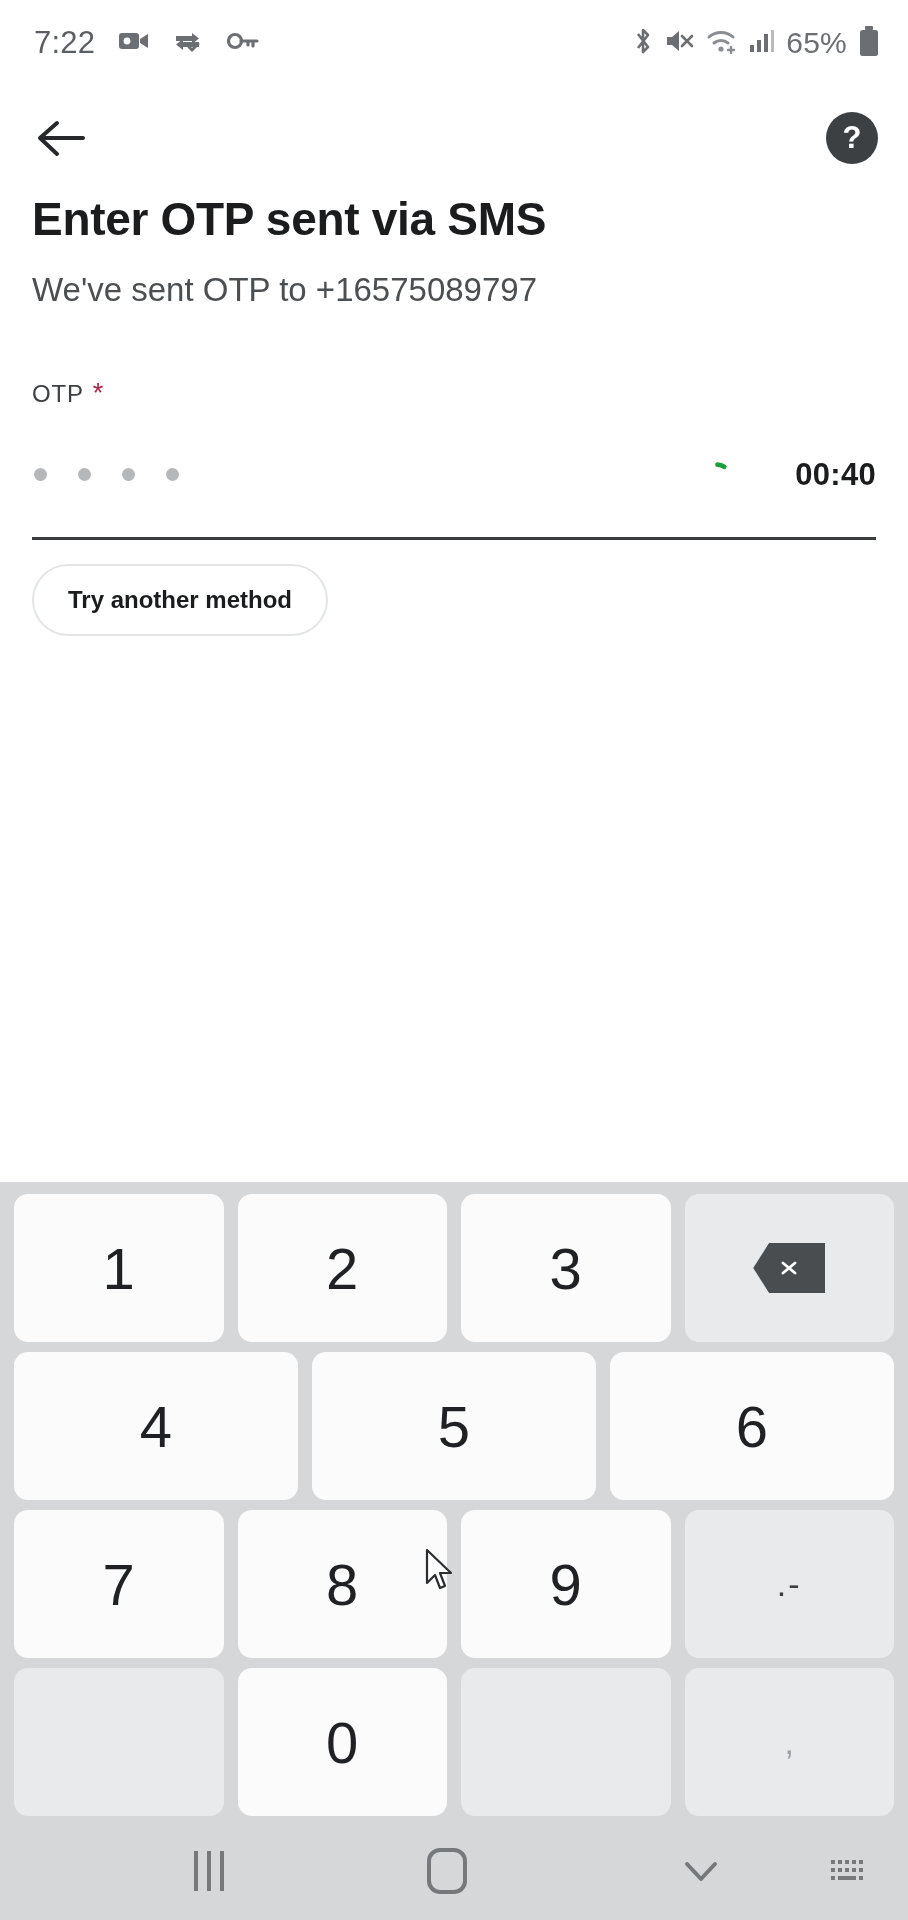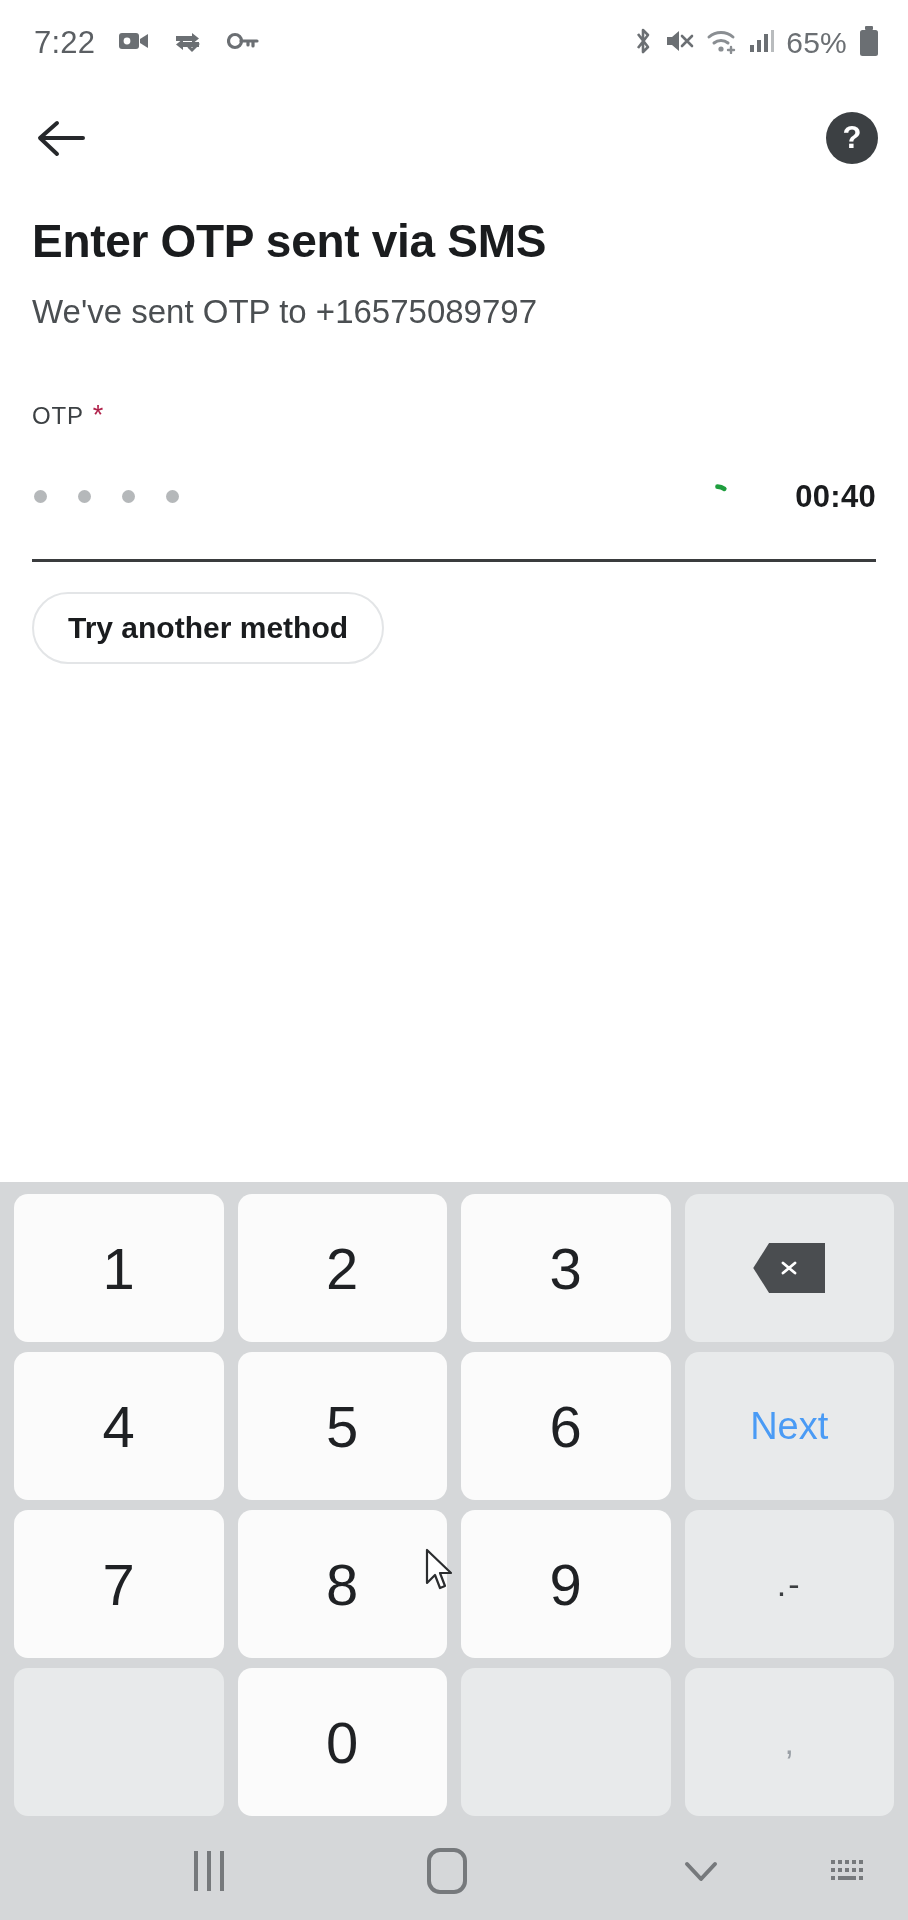--- a/index.html
+++ b/index.html
@@ -31,21 +31,21 @@
   .back-btn { width: 58px; height: 58px; display: flex; align-items: center; justify-content: center; }
   .help-btn {
     margin-left: auto;
     width: 52px; height: 52px; border-radius: 50%;
     background: #3c4043; color: #ffffff;
     display: flex; align-items: center; justify-content: center;
     font-size: 31px; font-weight: bold;
   }
 
   
-  .content { position: absolute; top: 202px; left: 0; right: 0; padding: 0 32px; }
+  .content { position: absolute; top: 180px; left: 0; right: 0; padding: 0 32px; }
   .title {
     font-size: 46px; font-weight: bold; color: #1a1c1e;
     letter-spacing: -0.3px; line-height: 1.1; margin-top: 14px;
   }
   .subtitle {
     font-size: 33px; color: #4b4f52; margin-top: 24px; line-height: 1.25;
   }
   .field-label {
     margin-top: 70px; font-size: 24px; color: #3c4043;
     letter-spacing: .8px; display: flex; align-items: center; gap: 9px;
@@ -57,26 +57,26 @@
     display: flex; align-items: center;
   }
   .otp-dots { display: flex; align-items: center; gap: 31px; padding-left: 2px; }
   .otp-dot { width: 13px; height: 13px; border-radius: 50%; background: #b5b8ba; }
   .timer-wrap { margin-left: auto; display: flex; align-items: center; gap: 16px; }
   .spinner { width: 26px; height: 26px; position: relative; }
   .timer-text { font-size: 31px; font-weight: bold; color: #1a1c1e; letter-spacing: .3px; margin-left: 48px; }
   .otp-underline { height: 3px; background: #3a3c3e; margin-top: 33px; }
 
   .alt-method {
-    margin-top: 30px;
+    margin-top: 24px;
     display: inline-flex; align-items: center; justify-content: center;
     height: 72px; padding: 0 34px;
     border: 2px solid #e3e5e7; border-radius: 38px;
     background: #ffffff;
-    font-size: 30px; font-weight: bold; color: #1a1c1e;
+    font-size: 24px; font-weight: bold; color: #1a1c1e;
   }
 
   
   .keyboard {
     position: absolute; left: 0; right: 0; top: 1182px; height: 640px;
     background: #d5d7d9;
     padding: 12px 14px 10px 14px;
   }
   .krow { display: flex; gap: 14px; height: 148px; margin-bottom: 10px; }
   .krow:last-child { margin-bottom: 0; }
@@ -249,23 +249,20 @@
 
     <div class="krow">
       <div class="key">
           <span>4</span>
         </div>
       <div class="key">
           <span>5</span>
         </div>
       <div class="key">
           <span>6</span>
-        </div>
-      <div class="key fn">
-          <span class="key-next">Next</span>
         </div>
     </div>
 
     <div class="krow">
       <div class="key">
           <span>7</span>
         </div>
       <div class="key">
           <span>8</span>
         </div>

